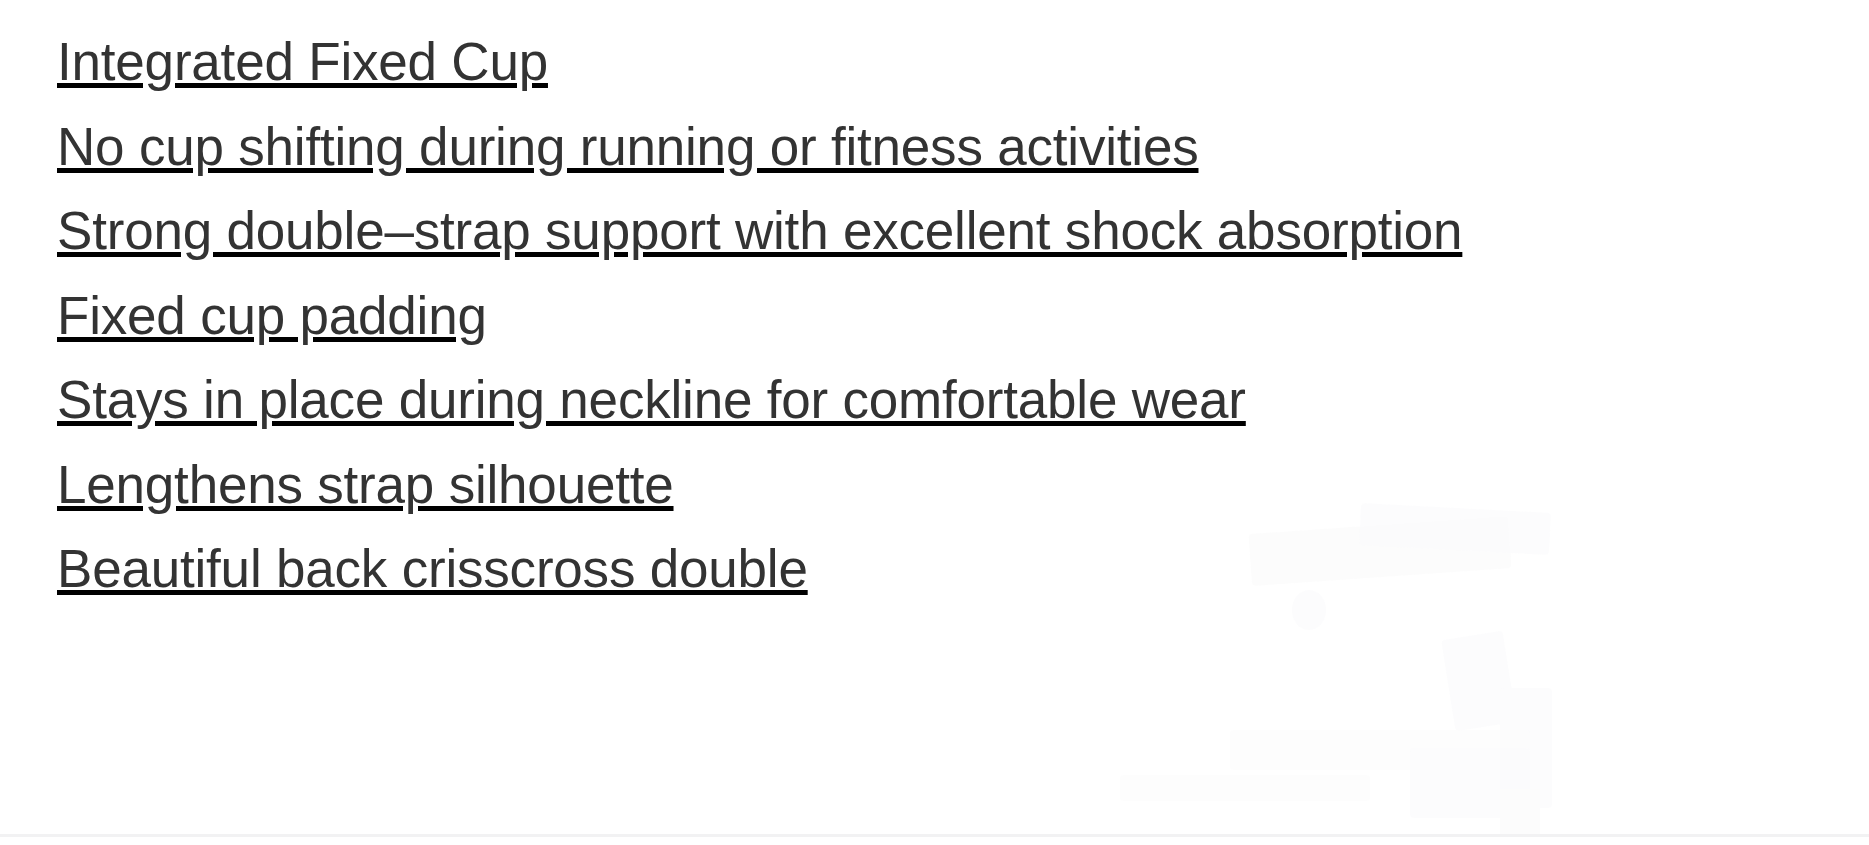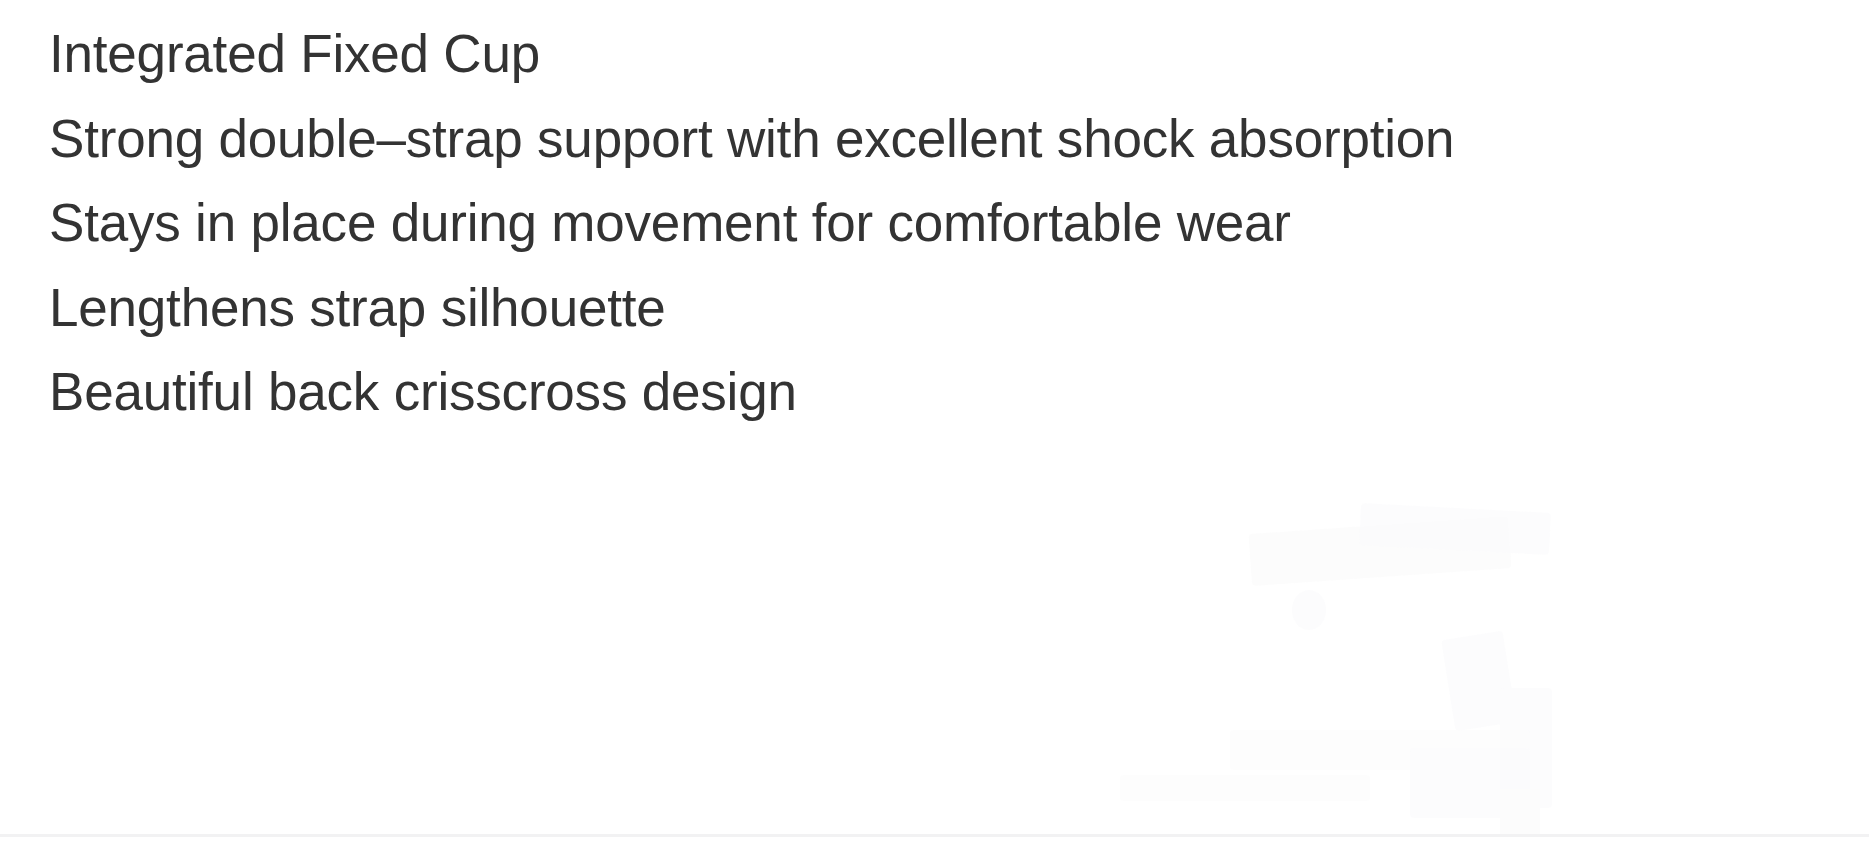--- a/index.html
+++ b/index.html
@@ -59,24 +59,25 @@
     height: 45px;
     background: #fcfcfc;
     z-index: 1;
   }
 
   
   #feature-list {
     position: relative;
     z-index: 2;
     list-style: none;
-    margin: 4px;
+    margin: 12px;
     padding: 0;
     padding-left: 45px;
     padding-top: 8px;
+    text-decoration: underline;
   }
   #feature-list li.feature-line {
     color: #333333;
     font-size: 53px;
     line-height: 84.5px;
     font-weight: 400;
     letter-spacing: -0.2px;
     white-space: nowrap;
   }
 </style>
@@ -89,20 +90,22 @@
   <div class="ghost g3"></div>
   <div class="ghost g4"></div>
   <div class="ghost g5"></div>
   <div class="ghost g6"></div>
   <div class="ghost g7"></div>
   <div class="ghost g8"></div>
 </div>
 
 <ul id="feature-list">
   <li class="feature-line">Integrated Fixed Cup</li>
+  <li class="feature-line">No cup shifting during running or fitness activities</li>
   <li class="feature-line">Strong double–strap support with excellent shock absorption</li>
-  <li class="feature-line">Stays in place during movement for comfortable wear</li>
+  <li class="feature-line">Fixed cup padding</li>
+  <li class="feature-line">Stays in place during neckline for comfortable wear</li>
   <li class="feature-line">Lengthens strap silhouette</li>
-  <li class="feature-line">Beautiful back crisscross design</li>
+  <li class="feature-line">Beautiful back crisscross double</li>
 </ul>
 
 <div id="bottom-divider"></div>
 <div id="bottom-notch"></div>
 
 </body></html>

